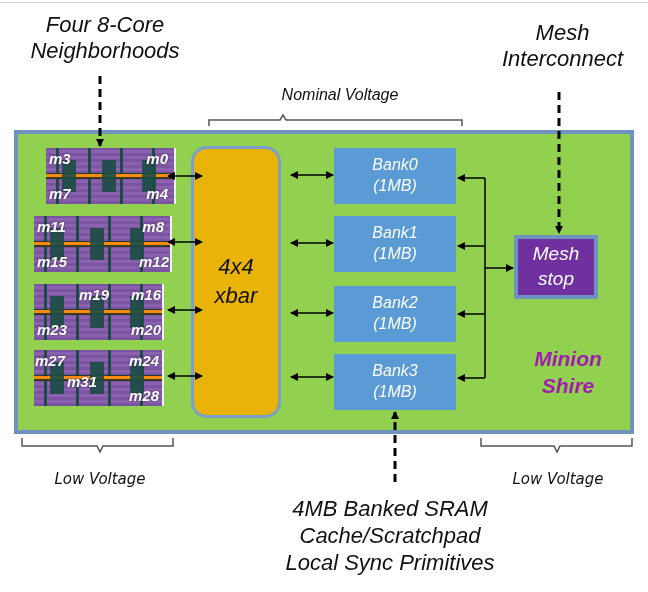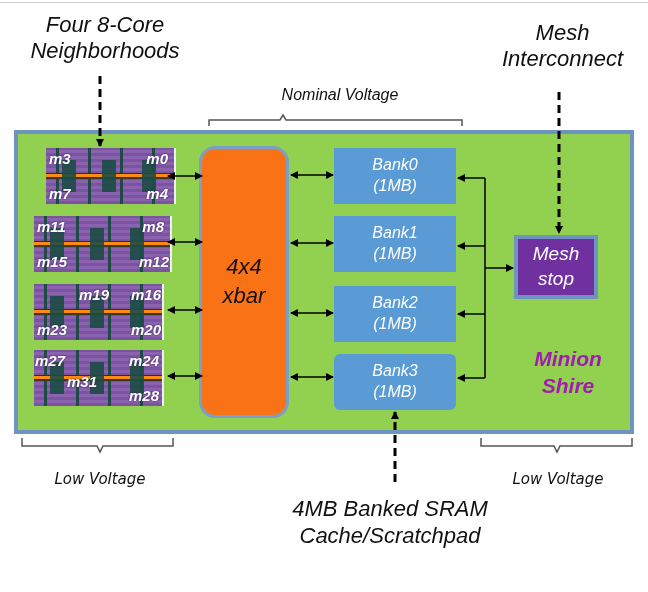--- a/index.html
+++ b/index.html
@@ -11,21 +11,21 @@
     .sans-small { font-family: "DejaVu Sans", sans-serif; font-size: 15px; }
     .shire { position: absolute; left: 14px; top: 130px; width: 612px; height: 296px; background: #92d050; border: 4px solid #6e93c0; }
     .nbhd { position: absolute; width: 128px; height: 56px; overflow: hidden; border-right: 2px solid #f0f0f0;
       background:
         linear-gradient(180deg, transparent 0 44%, #1a3a2a 44% 46%, #ff8a10 46% 52%, #3a3a20 52% 55%, transparent 55%),
         repeating-linear-gradient(90deg, transparent 0 10px, #1f4a45 10px 13px, transparent 13px 32px),
         repeating-linear-gradient(0deg, #7a54a0 0 3px, #8a62b0 3px 6px);
     }
     .nbhd .pad { position: absolute; top: 12px; width: 14px; height: 32px; background: #1b4d45; opacity: 0.9; }
     .core { position: absolute; color: #fff; font-weight: bold; font-style: italic; font-size: 15px; text-shadow: 0 0 2px #3b2050; }
-    .xbar { position: absolute; left: 199px; top: 146px; width: 84px; height: 266px; background: #f97316; border: 3px solid #7a9fc8; border-radius: 16px; }
+    .xbar { position: absolute; left: 191px; top: 146px; width: 84px; height: 266px; background: #eab308; border: 3px solid #7a9fc8; border-radius: 16px; }
     .xbar-text { position: absolute; left: 0; top: 104px; width: 84px; text-align: center; font-style: italic; font-size: 22px; line-height: 1.3; color: #111; }
     .bank { position: absolute; left: 334px; width: 122px; height: 56px; background: #5b9bd5; color: #fff; font-style: italic; font-size: 16px; text-align: center; line-height: 1.3; display: flex; flex-direction: column; justify-content: center; }
     .meshstop { position: absolute; left: 514px; top: 235px; width: 84px; height: 64px; background: #7030a0; border: 4px solid #6e93c0; color: #fff; font-style: italic; font-size: 19px; text-align: center; line-height: 1.3; display: flex; flex-direction: column; justify-content: center; box-sizing: border-box; }
     .shire-name { position: absolute; left: 518px; top: 345px; width: 100px; text-align: center; font-style: italic; font-weight: bold; font-size: 21px; line-height: 1.3; color: #a21caf; }
     svg.overlay { position: absolute; left: 0; top: 0; }
   </style>
 </head>
 <body>
 
 <div class="topline"></div>
@@ -91,21 +91,21 @@
   <div>(1MB)</div>
 </div>
 <div class="bank" style="top:216px;">
   <div>Bank1</div>
   <div>(1MB)</div>
 </div>
 <div class="bank" style="top:286px;">
   <div>Bank2</div>
   <div>(1MB)</div>
 </div>
-<div class="bank" style="top:354px;border-radius:6px;">
+<div class="bank" style="top:354px;">
   <div>Bank3</div>
   <div>(1MB)</div>
 </div>
 
 <div class="meshstop">
   <div>Mesh</div>
   <div>stop</div>
 </div>
 
 <div class="shire-name">
@@ -153,13 +153,14 @@
   <path d="M209,126 L209,120 L280,120 L283,115 L286,120 L462,120 L462,126" stroke="#555" stroke-width="1.5" fill="none"></path>
   <path d="M22,438 L22,446 L97,446 L100,452 L103,446 L173,446 L173,438" stroke="#555" stroke-width="1.5" fill="none"></path>
   <path d="M481,438 L481,446 L554,446 L557,452 L560,446 L632,446 L632,438" stroke="#555" stroke-width="1.5" fill="none"></path>
 </svg>
 
 <div class="label sans-small" style="left:20px; top:470px; width:160px;">Low Voltage</div>
 <div class="label sans-small" style="left:478px; top:470px; width:160px;">Low Voltage</div>
 <div class="label big" style="left:240px; top:496px; width:300px; line-height:1.22;">
   <div>4MB Banked SRAM</div>
   <div>Cache/Scratchpad</div>
+  <div>Local Sync Primitives</div>
 </div>
 
 </body></html>

